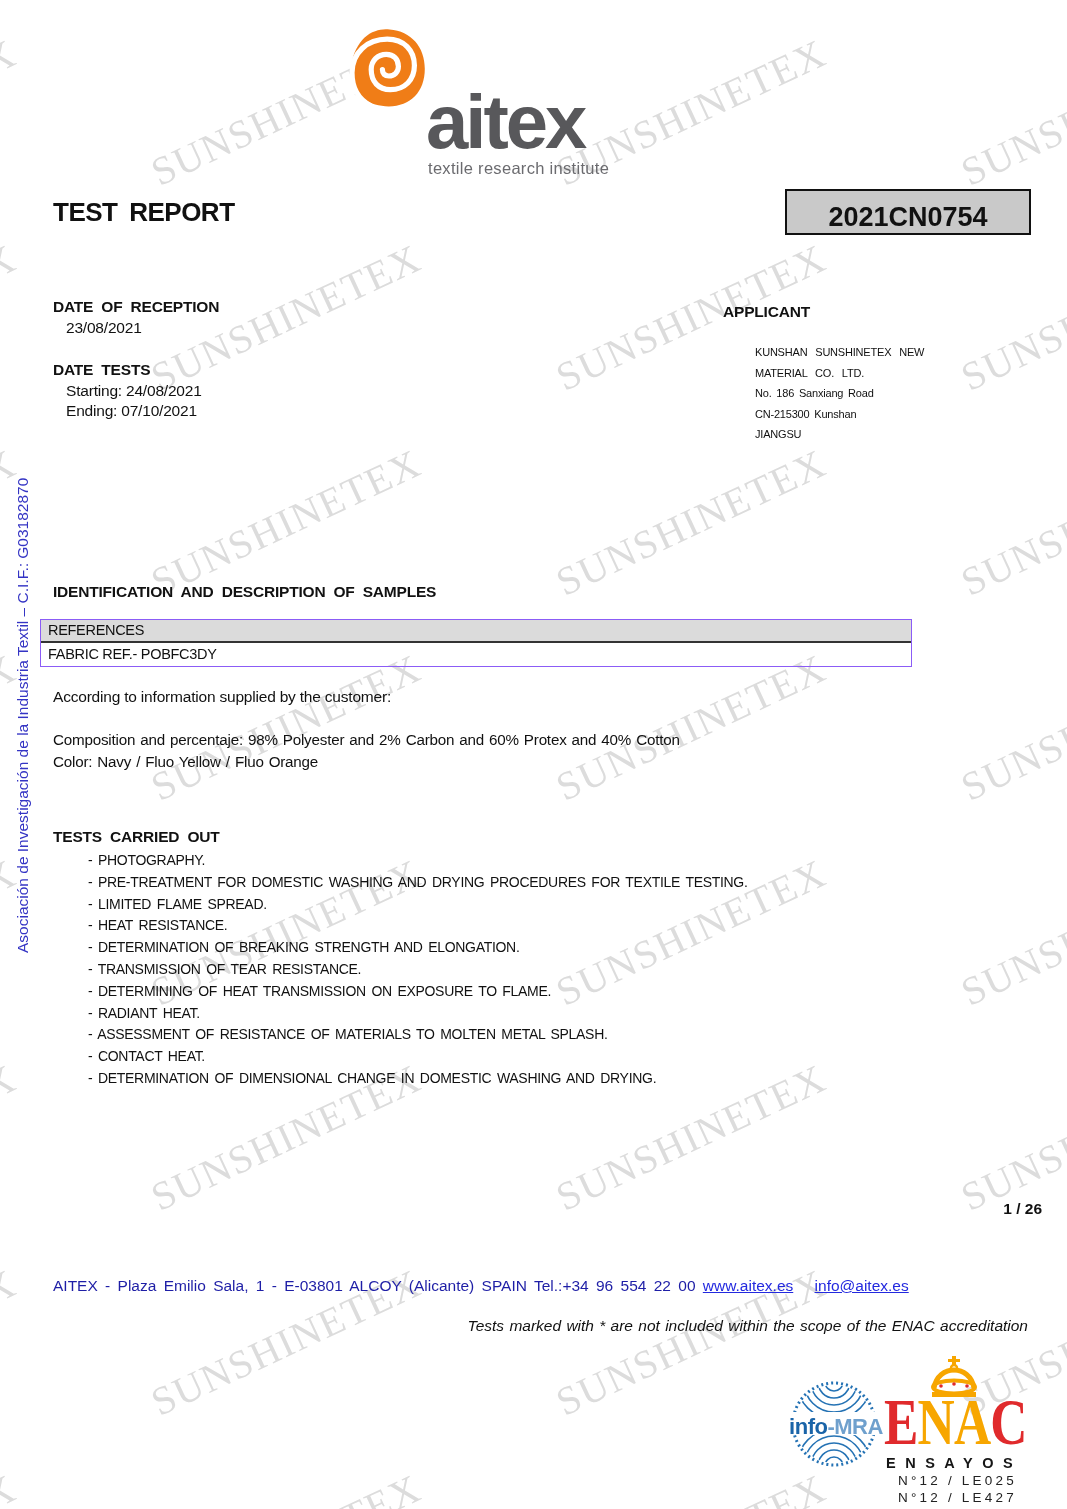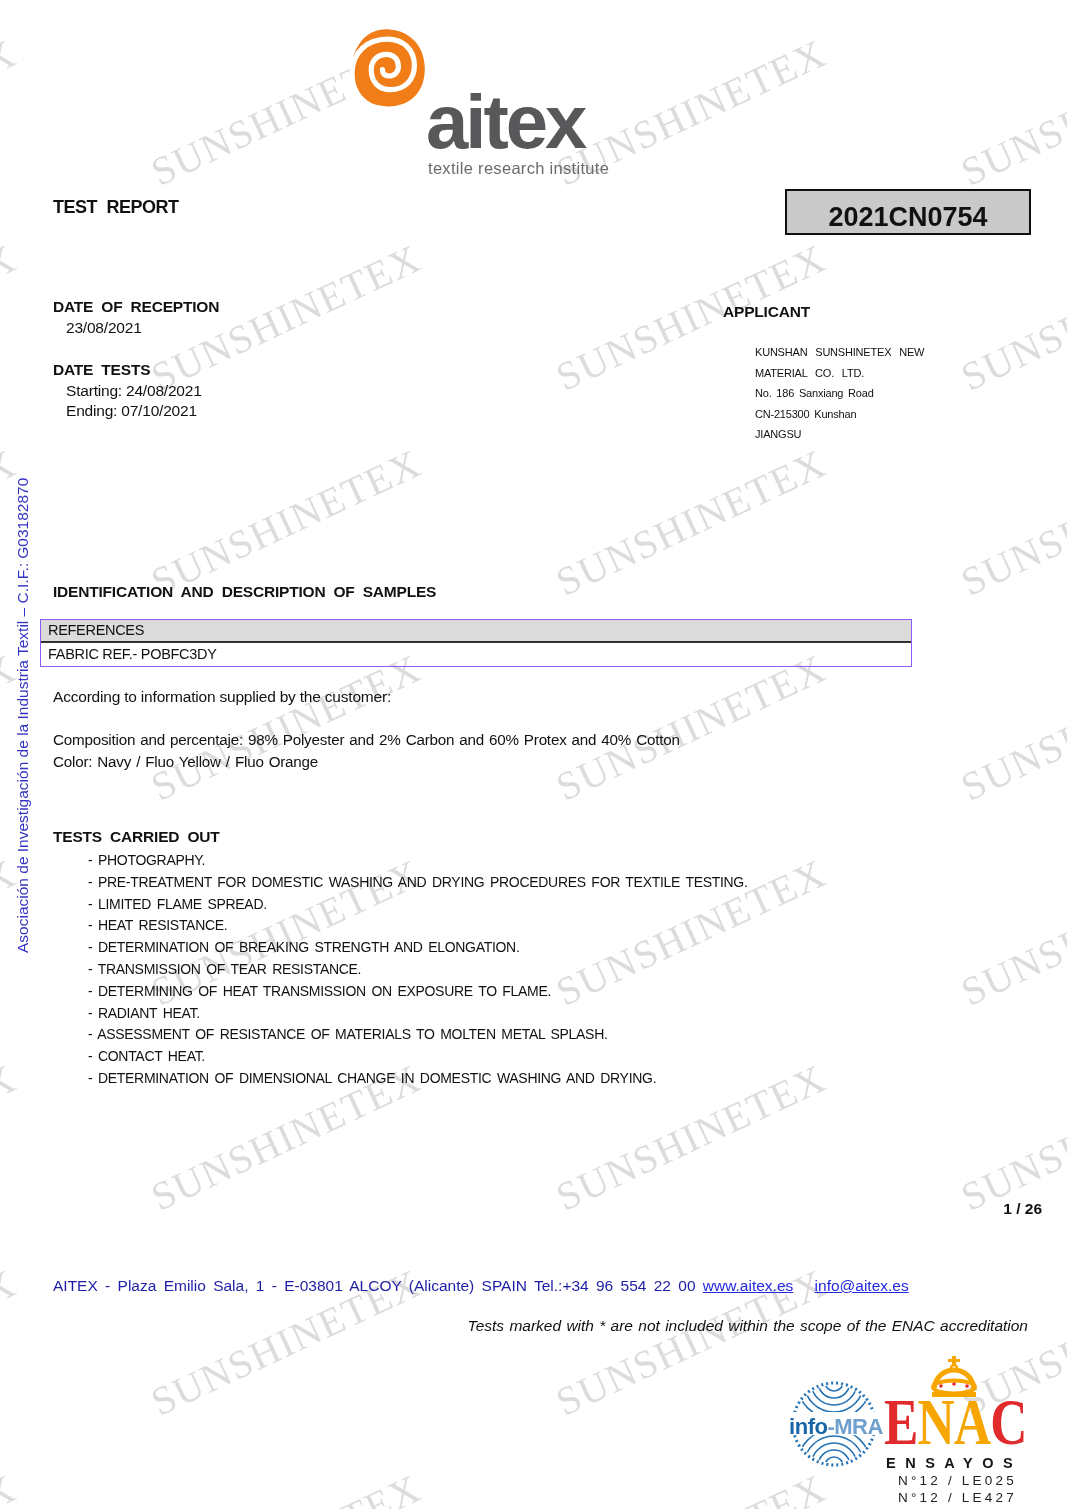--- a/index.html
+++ b/index.html
@@ -13,21 +13,21 @@
   .content{position:absolute;inset:0;z-index:2;}
   .abs{position:absolute;}
   
   .side-text{position:absolute;left:14px;top:953px;transform:rotate(-90deg);
              transform-origin:0 0;white-space:nowrap;color:#3434C4;font-size:15.5px;}
   
   .brand{position:absolute;left:426px;top:84px;font-size:76px;font-weight:700;
          color:#58585B;letter-spacing:-3px;line-height:1;}
   .tagline{position:absolute;left:428px;top:159px;font-size:16.5px;color:#6B6B6F;letter-spacing:.3px;}
   
-  .title{position:absolute;left:53px;top:197px;font-size:18px;font-weight:bold;
+  .title{position:absolute;left:53px;top:197px;font-size:26px;font-weight:bold;
          letter-spacing:-.5px;word-spacing:5px;}
   .badge{position:absolute;left:785px;top:189px;width:246px;height:46px;box-sizing:border-box;
          background:#C9C9C9;border:2px solid #111;text-align:center;line-height:53px;
          font-size:27px;font-weight:bold;}
   
   .h-bold{font-size:15.5px;font-weight:bold;letter-spacing:-.2px;word-spacing:4px;white-space:nowrap;}
   .t-body{font-size:15.5px;letter-spacing:-.2px;white-space:nowrap;}
   .app-lines{position:absolute;left:755px;top:342px;font-size:11px;line-height:20.6px;
              letter-spacing:-.2px;word-spacing:2px;}
   .app-lines div:nth-child(-n+2){word-spacing:5px;}

